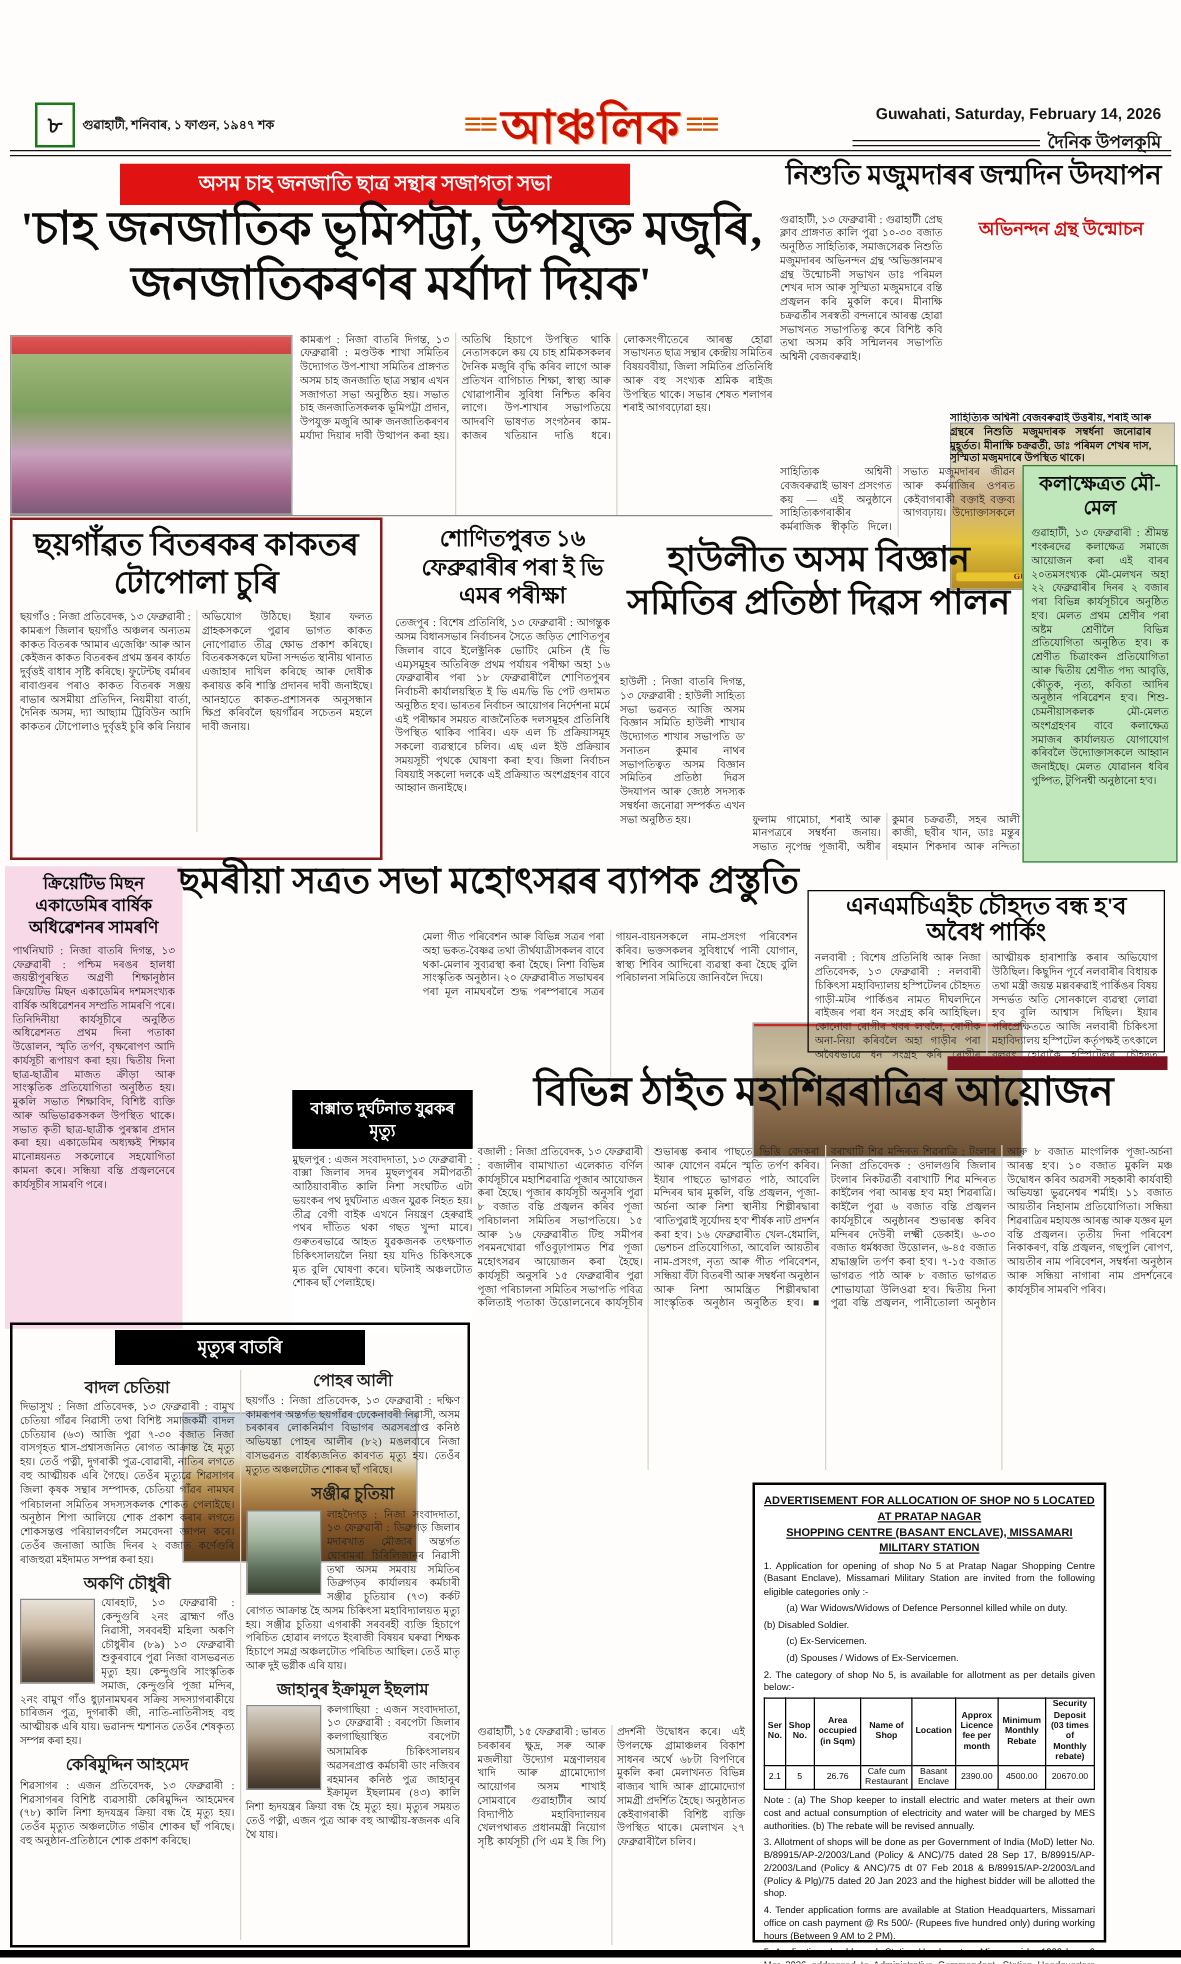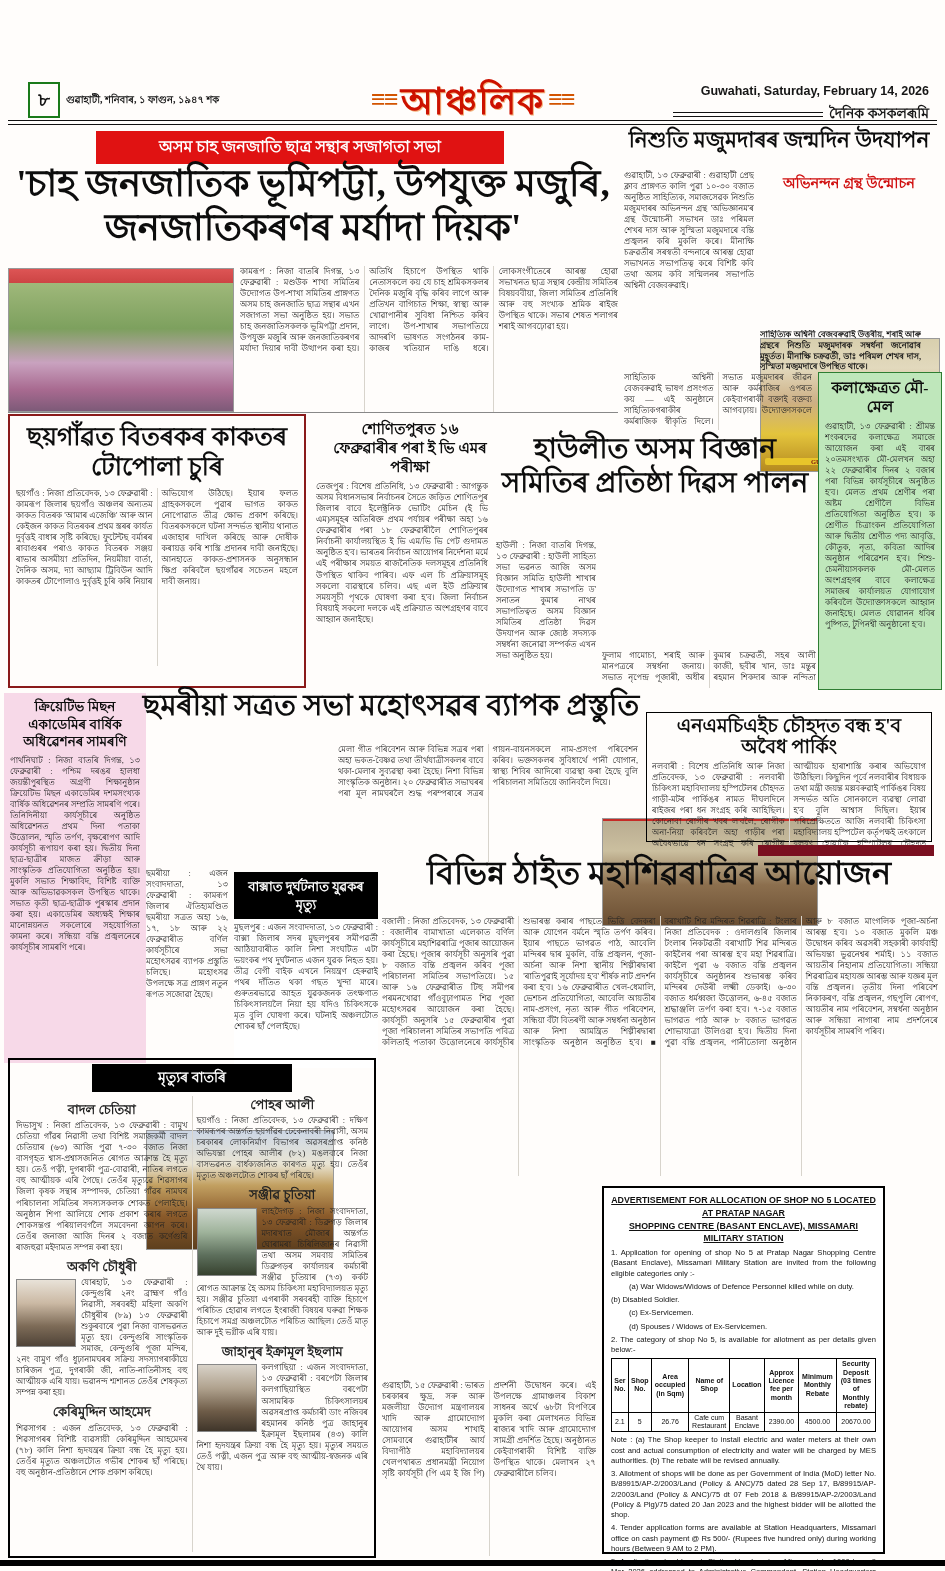--- a/index.html
+++ b/index.html
@@ -50,21 +50,21 @@
   <div class="abs" style="left:28px;top:82px;width:28px;height:32px;border:2px solid #1a7a1a;text-align:center;font-weight:bold;font-size:18px;line-height:32px;"><span>৮</span></div>
   <div class="abs" style="left:66px;top:92px;font-size:10px;font-weight:bold;">গুৱাহাটী, শনিবাৰ, ১ ফাগুন, ১৯৪৭ শক</div>
   <div class="abs" style="left:0;right:0;top:72px;text-align:center;">
     <span class="mdeco">≡≡</span>
     <span class="masthead">আঞ্চলিক</span>
     <span class="mdeco">≡≡</span>
   </div>
   <div class="abs" style="right:16px;top:84px;font-size:12.5px;font-weight:bold;font-family:'Liberation Sans',sans-serif;">Guwahati, Saturday, February 14, 2026</div>
   <div class="abs" style="right:16px;top:102px;display:flex;align-items:center;gap:6px;">
     <span style="display:inline-block;width:150px;border-top:1px solid #111;border-bottom:1px solid #111;height:3px;"></span>
-    <span style="font-size:14px;font-weight:bold;">দৈনিক কসকলৰূমি</span>
+    <span style="font-size:14px;font-weight:bold;">দৈনিক উপলকূমি</span>
   </div>
   <div class="abs rule-double" style="left:8px;right:8px;top:120px;"></div>
 
   <div class="abs kicker" style="left:96px;top:131px;width:396px;">অসম চাহ জনজাতি ছাত্ৰ সন্থাৰ সজাগতা সভা</div>
   <div class="abs hl" style="left:8px;top:162px;width:610px;font-size:37px;line-height:1.2;">'চাহ জনজাতিক ভূমিপট্টা, উপযুক্ত মজুৰি, জনজাতিকৰণৰ মৰ্যাদা দিয়ক'</div>
   <div class="abs photo ph1" style="left:8px;top:268px;width:224px;height:142px;"></div>
   <div class="abs body cols3" style="left:240px;top:266px;width:378px;height:146px;">কামৰূপ : নিজা বাতৰি দিগন্ত, ১৩ ফেব্ৰুৱাৰী : মণ্ডউক শাখা সমিতিৰ উদ্যোগত উপ-শাখা সমিতিৰ প্ৰাঙ্গণত অসম চাহ জনজাতি ছাত্ৰ সন্থাৰ এখন সজাগতা সভা অনুষ্ঠিত হয়। সভাত চাহ জনজাতিসকলক ভূমিপট্টা প্ৰদান, উপযুক্ত মজুৰি আৰু জনজাতিকৰণৰ মৰ্যাদা দিয়াৰ দাবী উত্থাপন কৰা হয়। অতিথি হিচাপে উপস্থিত থাকি নেতাসকলে কয় যে চাহ শ্ৰমিকসকলৰ দৈনিক মজুৰি বৃদ্ধি কৰিব লাগে আৰু প্ৰতিখন বাগিচাত শিক্ষা, স্বাস্থ্য আৰু খোৱাপানীৰ সুবিধা নিশ্চিত কৰিব লাগে। উপ-শাখাৰ সভাপতিয়ে আদৰণি ভাষণত সংগঠনৰ কাম-কাজৰ খতিয়ান দাঙি ধৰে। লোকসংগীতেৰে আৰম্ভ হোৱা সভাখনত ছাত্ৰ সন্থাৰ কেন্দ্ৰীয় সমিতিৰ বিষয়ববীয়া, জিলা সমিতিৰ প্ৰতিনিধি আৰু বহু সংখ্যক শ্ৰমিক ৰাইজ উপস্থিত থাকে। সভাৰ শেষত শলাগৰ শৰাই আগবঢ়োৱা হয়।</div>
   <div class="abs" style="left:8px;top:412px;width:610px;border-top:1px solid #888;"></div>
 
   <div class="abs hl" style="left:620px;top:128px;width:318px;font-size:21.5px;line-height:1.15;">নিশুতি মজুমদাৰৰ জন্মদিন উদযাপন</div>
@@ -80,40 +80,39 @@
     <div class="hl" style="font-size:15.5px;line-height:1.25;margin-bottom:4px;">কলাক্ষেত্ৰত মৌ-মেল</div>
     <div class="body" style="height:252px;">গুৱাহাটী, ১৩ ফেব্ৰুৱাৰী : শ্ৰীমন্ত শংকৰদেৱ কলাক্ষেত্ৰ সমাজে আয়োজন কৰা এই বাৰৰ ২০তমসংখ্যক মৌ-মেলখন অহা ২২ ফেব্ৰুৱাৰীৰ দিনৰ ২ বজাৰ পৰা বিভিন্ন কাৰ্যসূচীৰে অনুষ্ঠিত হ'ব। মেলত প্ৰথম শ্ৰেণীৰ পৰা অষ্টম শ্ৰেণীলৈ বিভিন্ন প্ৰতিযোগিতা অনুষ্ঠিত হ'ব। ক শ্ৰেণীত চিত্ৰাংকন প্ৰতিযোগিতা আৰু দ্বিতীয় শ্ৰেণীত পদ্য আবৃত্তি, কৌতুক, নৃত্য, কবিতা আদিৰ অনুষ্ঠান পৰিৱেশন হ'ব। শিশু-চেমনীয়াসকলক মৌ-মেলত অংশগ্ৰহণৰ বাবে কলাক্ষেত্ৰ সমাজৰ কাৰ্যালয়ত যোগাযোগ কৰিবলৈ উদ্যোক্তাসকলে আহ্বান জনাইছে। মেলত যোৱানন ধবিৰ পুষ্পিত, টুপিনশ্বী অনুষ্ঠানো হ'ব।</div>
   </div>
 
   <div class="abs" style="left:8px;top:414px;width:298px;height:274px;border:2px solid #8a1a1a;padding:4px 6px;box-sizing:border-box;">
     <div class="hl" style="font-size:25px;line-height:1.2;margin:2px 0 6px;">ছয়গাঁৱত বিতৰকৰ কাকতৰ টোপোলা চুৰি</div>
     <div class="body cols2" style="height:178px;">ছয়গাঁও : নিজা প্ৰতিবেদক, ১৩ ফেব্ৰুৱাৰী : কামৰূপ জিলাৰ ছয়গাঁও অঞ্চলৰ অন্যতম কাকত বিতৰক 'আমাৰ এজেঞ্চি' আৰু আন কেইজন কাকত বিতৰকৰ প্ৰথম স্তৰৰ কাৰ্যত দুৰ্বৃত্তই বাধাৰ সৃষ্টি কৰিছে। ফুটেন্টছ বৰ্মাৰৰ ৰাবাগুৰৰ পৰাও কাকত বিতৰক সঞ্জয় ৰাভাৰ অসমীয়া প্ৰতিদিন, নিয়মীয়া বাৰ্তা, দৈনিক অসম, দ্যা আছ্যাম ট্ৰিবিউন আদি কাকতৰ টোপোলাও দুৰ্বৃত্তই চুৰি কৰি নিয়াৰ অভিযোগ উঠিছে। ইয়াৰ ফলত গ্ৰাহকসকলে পুৱাৰ ভাগত কাকত নোপোৱাত তীব্ৰ ক্ষোভ প্ৰকাশ কৰিছে। বিতৰকসকলে ঘটনা সন্দৰ্ভত স্থানীয় থানাত এজাহাৰ দাখিল কৰিছে আৰু দোষীক কৰায়ত্ত কৰি শাস্তি প্ৰদানৰ দাবী জনাইছে। আনহাতে কাকত-প্ৰশাসনক অনুসন্ধান ক্ষিপ্ৰ কৰিবলৈ ছয়গাঁৱৰ সচেতন মহলে দাবী জনায়।</div>
   </div>
 
   <div class="abs" style="left:316px;top:420px;width:172px;">
-    <div class="hl" style="font-size:15px;line-height:1.25;margin-bottom:5px;margin-left:16px;">শোণিতপুৰত ১৬ ফেব্ৰুৱাৰীৰ পৰা ই ভি এমৰ পৰীক্ষা</div>
+    <div class="hl" style="font-size:18px;line-height:1.25;margin-bottom:5px;margin-left:16px;">শোণিতপুৰত ১৬ ফেব্ৰুৱাৰীৰ পৰা ই ভি এমৰ পৰীক্ষা</div>
     <div class="body" style="height:218px;">তেজপুৰ : বিশেষ প্ৰতিনিধি, ১৩ ফেব্ৰুৱাৰী : আগন্তুক অসম বিধানসভাৰ নিৰ্বাচনৰ সৈতে জড়িত শোণিতপুৰ জিলাৰ বাবে ইলেক্ট্ৰনিক ভোটিং মেচিন (ই ভি এম)সমূহৰ অতিৰিক্ত প্ৰথম পৰ্যায়ৰ পৰীক্ষা অহা ১৬ ফেব্ৰুৱাৰীৰ পৰা ১৮ ফেব্ৰুৱাৰীলৈ শোণিতপুৰৰ নিৰ্বাচনী কাৰ্যালয়স্থিত ই ভি এম/ভি ভি পেট গুদামত অনুষ্ঠিত হ'ব। ভাৰতৰ নিৰ্বাচন আয়োগৰ নিৰ্দেশনা মৰ্মে এই পৰীক্ষাৰ সময়ত ৰাজনৈতিক দলসমূহৰ প্ৰতিনিধি উপস্থিত থাকিব পাৰিব। এফ এল চি প্ৰক্ৰিয়াসমূহ সকলো ব্যৱস্থাৰে চলিব। এছ এল ইউ প্ৰক্ৰিয়াৰ সময়সূচী পৃথকে ঘোষণা কৰা হ'ব। জিলা নিৰ্বাচন বিষয়াই সকলো দলকে এই প্ৰক্ৰিয়াত অংশগ্ৰহণৰ বাবে আহ্বান জনাইছে।</div>
   </div>
 
   <div class="abs hl" style="left:494px;top:432px;width:322px;font-size:28px;line-height:1.2;">হাউলীত অসম বিজ্ঞান সমিতিৰ প্ৰতিষ্ঠা দিৱস পালন</div>
   <div class="abs body" style="left:496px;top:540px;width:100px;height:148px;">হাউলী : নিজা বাতৰি দিগন্ত, ১৩ ফেব্ৰুৱাৰী : হাউলী সাহিত্য সভা ভৱনত আজি অসম বিজ্ঞান সমিতি হাউলী শাখাৰ উদ্যোগত শাখাৰ সভাপতি ড' সনাতন কুমাৰ নাথৰ সভাপতিত্বত অসম বিজ্ঞান সমিতিৰ প্ৰতিষ্ঠা দিৱস উদযাপন আৰু জ্যেষ্ঠ সদস্যক সম্বৰ্ধনা জনোৱা সম্পৰ্কত এখন সভা অনুষ্ঠিত হয়।</div>
   <div class="abs photo ph5" style="left:602px;top:540px;width:214px;height:106px;">
     <span class="banner-label"></span>
   </div>
   <div class="abs body cols2" style="left:602px;top:650px;width:214px;height:38px;">ফুলাম গামোচা, শৰাই আৰু মানপত্ৰৰে সম্বৰ্ধনা জনায়। সভাত নৃপেন্দ্ৰ পূজাৰী, অধীৰ কুমাৰ চক্ৰৱৰ্তী, সহৰ আলী কাজী, ছবীৰ খান, ডাঃ মন্তুৰ ৰহমান শিকদাৰ আৰু নন্দিতা দাসে ভাষণ দিয়ে। বিজ্ঞান জনপ্ৰিয়কৰণ, বিজ্ঞানক ৰাইজৰ মাজত লৈ যোৱা, অন্ধবিশ্বাস দূৰ কৰা আৰু ছাত্ৰ-ছাত্ৰীৰ বৈজ্ঞানিক মানসিকতা বৃদ্ধিৰ বিভিন্ন কাৰ্যসূচী ৰূপায়ণৰ আহ্বান জনায়।</div>
 
   <div class="abs pinkbox" style="left:4px;top:693px;width:130px;height:360px;">
     <div class="hl" style="font-size:13.5px;line-height:1.3;margin-bottom:4px;">ক্ৰিয়েটিভ মিছন একাডেমিৰ বাৰ্ষিক অধিৱেশনৰ সামৰণি</div>
     <div class="body" style="height:284px;">পাৰ্থনিঘাট : নিজা বাতৰি দিগন্ত, ১৩ ফেব্ৰুৱাৰী : পশ্চিম দৰঙৰ হালধা জয়ন্তীপুৰস্থিত অগ্ৰণী শিক্ষানুষ্ঠান ক্ৰিয়েটিভ মিছন একাডেমিৰ দশমসংখ্যক বাৰ্ষিক অধিৱেশনৰ সম্প্ৰতি সামৰণি পৰে। তিনিদিনীয়া কাৰ্যসূচীৰে অনুষ্ঠিত অধিৱেশনত প্ৰথম দিনা পতাকা উত্তোলন, স্মৃতি তৰ্পণ, বৃক্ষৰোপণ আদি কাৰ্যসূচী ৰূপায়ণ কৰা হয়। দ্বিতীয় দিনা ছাত্ৰ-ছাত্ৰীৰ মাজত ক্ৰীড়া আৰু সাংস্কৃতিক প্ৰতিযোগিতা অনুষ্ঠিত হয়। মুকলি সভাত শিক্ষাবিদ, বিশিষ্ট ব্যক্তি আৰু অভিভাৱকসকল উপস্থিত থাকে। সভাত কৃতী ছাত্ৰ-ছাত্ৰীক পুৰস্কাৰ প্ৰদান কৰা হয়। একাডেমিৰ অধ্যক্ষই শিক্ষাৰ মানোন্নয়নত সকলোৰে সহযোগিতা কামনা কৰে। সন্ধিয়া বন্তি প্ৰজ্বলনেৰে কাৰ্যসূচীৰ সামৰণি পৰে।</div>
   </div>
 
   <div class="abs hl" style="left:142px;top:690px;width:498px;font-size:29px;line-height:1.1;">ছমৰীয়া সত্ৰত সভা মহোৎসৱৰ ব্যাপক প্ৰস্তুতি</div>
   <div class="abs photo ph3" style="left:146px;top:744px;width:186px;height:118px;"></div>
   <div class="abs body cols2" style="left:338px;top:744px;width:300px;height:118px;">মেলা গীত পৰিবেশন আৰু বিভিন্ন সত্ৰৰ পৰা অহা ভকত-বৈষ্ণৱ তথা তীৰ্থযাত্ৰীসকলৰ বাবে থকা-মেলাৰ সুব্যৱস্থা কৰা হৈছে। নিশা বিভিন্ন সাংস্কৃতিক অনুষ্ঠান। ২০ ফেব্ৰুৱাৰীত সভাঘৰৰ পৰা মূল নামঘৰলৈ শুদ্ধ পৰম্পৰাৰে সত্ৰৰ গায়ন-বায়নসকলে নাম-প্ৰসংগ পৰিবেশন কৰিব। ভক্তসকলৰ সুবিধাৰ্থে পানী যোগান, স্বাস্থ্য শিবিৰ আদিৰো ব্যৱস্থা কৰা হৈছে বুলি পৰিচালনা সমিতিয়ে জানিবলৈ দিয়ে।</div>
-  <div class="abs body" style="left:146px;top:868px;width:82px;height:196px;">ছমৰীয়া : এজন সংবাদদাতা, ১৩ ফেব্ৰুৱাৰী : কামৰূপ জিলাৰ ঐতিহ্যমণ্ডিত ছমৰীয়া সত্ৰত অহা ১৬, ১৭, ১৮ আৰু ২২ ফেব্ৰুৱাৰীত বৰ্ণিল কাৰ্যসূচীৰে সভা মহোৎসৱৰ ব্যাপক প্ৰস্তুতি চলিছে। মহোৎসৱ উপলক্ষে সত্ৰ প্ৰাঙ্গণ নতুন ৰূপত সজোৱা হৈছে।</div>
 
   <div class="abs" style="left:234px;top:872px;width:144px;height:196px;background:#fff;">
     <div class="blackbar" style="font-size:13px;line-height:1.35;padding:4px 2px;border:2px solid #000;">বাক্সাত দুৰ্ঘটনাত যুৱকৰ মৃত্যু</div>
     <div class="body" style="height:134px;margin-top:3px;">মুছলপুৰ : এজন সংবাদদাতা, ১৩ ফেব্ৰুৱাৰী : বাক্সা জিলাৰ সদৰ মুছলপুৰৰ সমীপৱৰ্তী আঠিয়াবাৰীত কালি নিশা সংঘটিত এটা ভয়ংকৰ পথ দুৰ্ঘটনাত এজন যুৱক নিহত হয়। তীব্ৰ বেগী বাইক এখনে নিয়ন্ত্ৰণ হেৰুৱাই পথৰ দাঁতিত থকা গছত খুন্দা মাৰে। গুৰুতৰভাৱে আহত যুৱকজনক তৎক্ষণাত চিকিৎসালয়লৈ নিয়া হয় যদিও চিকিৎসকে মৃত বুলি ঘোষণা কৰে। ঘটনাই অঞ্চলটোত শোকৰ ছাঁ পেলাইছে।</div>
   </div>
 
   <div class="abs" style="left:646px;top:712px;width:286px;height:130px;border:1.5px solid #000;padding:3px 5px;box-sizing:border-box;">
     <div class="hl" style="font-size:19px;line-height:1.1;margin-bottom:3px;">এনএমচিএইচ চৌহদত বন্ধ হ'ব অবৈধ পাৰ্কিং</div>
     <div class="body cols2" style="height:92px;">নলবাৰী : বিশেষ প্ৰতিনিধি আৰু নিজা প্ৰতিবেদক, ১৩ ফেব্ৰুৱাৰী : নলবাৰী চিকিৎসা মহাবিদ্যালয় হস্পিটেলৰ চৌহদত গাড়ী-মটৰ পাৰ্কিঙৰ নামত দীঘলদিনে ৰাইজৰ পৰা ধন সংগ্ৰহ কৰি আহিছিল। কোনোবা ৰোগীৰ খবৰ ল'বলৈ, ৰোগীক অনা-নিয়া কৰিবলৈ অহা গাড়ীৰ পৰা অবৈধভাৱে ধন সংগ্ৰহ কৰি ৰোগীৰ আত্মীয়ক হাৰাশাস্তি কৰাৰ অভিযোগ উঠিছিল। কিছুদিন পূৰ্বে নলবাৰীৰ বিধায়ক তথা মন্ত্ৰী জয়ন্ত মল্লবৰুৱাই পাৰ্কিঙৰ বিষয় সন্দৰ্ভত অতি সোনকালে ব্যৱস্থা লোৱা হ'ব বুলি আশ্বাস দিছিল। ইয়াৰ পৰিপ্ৰেক্ষিততে আজি নলবাৰী চিকিৎসা মহাবিদ্যালয় হস্পিটেল কৰ্তৃপক্ষই তৎকালে বলবৎ হোৱাকৈ হস্পিটেলৰ চৌহদত গাড়ী-মটৰ ৰখাৰ বাবদ কোনোধৰণৰ পাৰ্কিং মাচুল ল'ব নোৱাৰিব আৰু পাৰ্কিং কাউন্টাৰ বন্ধ কৰাৰ নিৰ্দেশ জাৰি কৰে।</div>
   </div>

